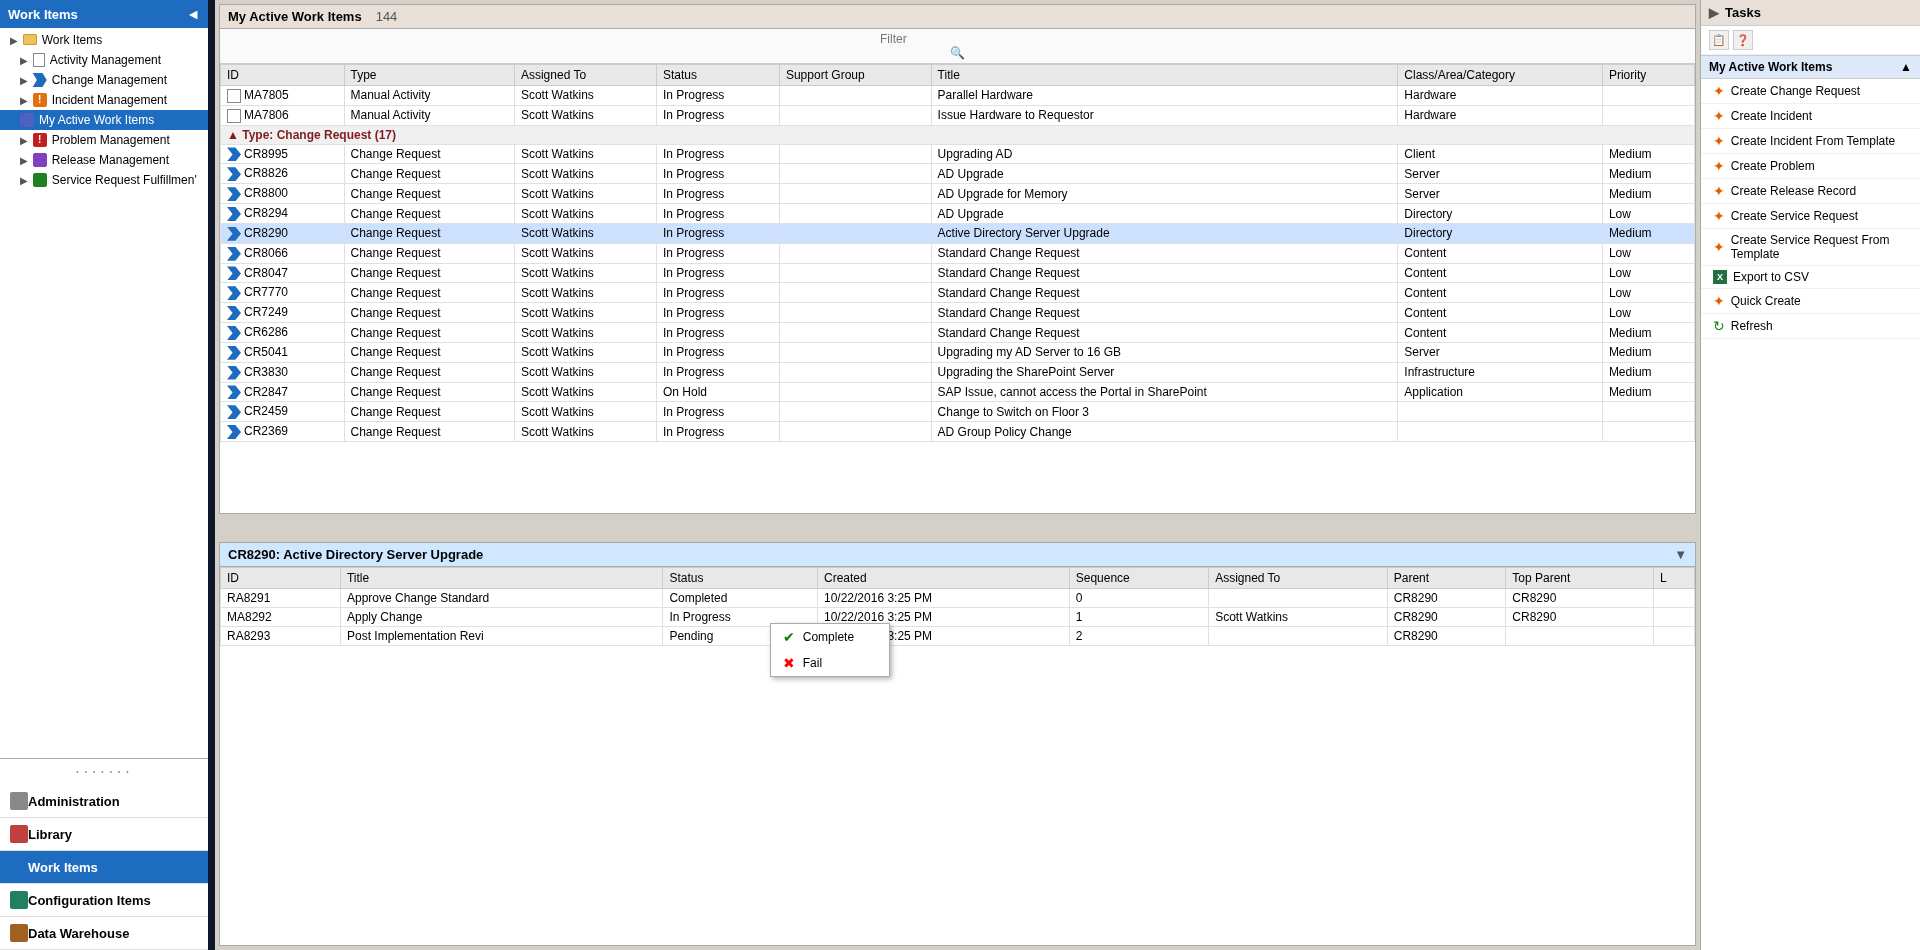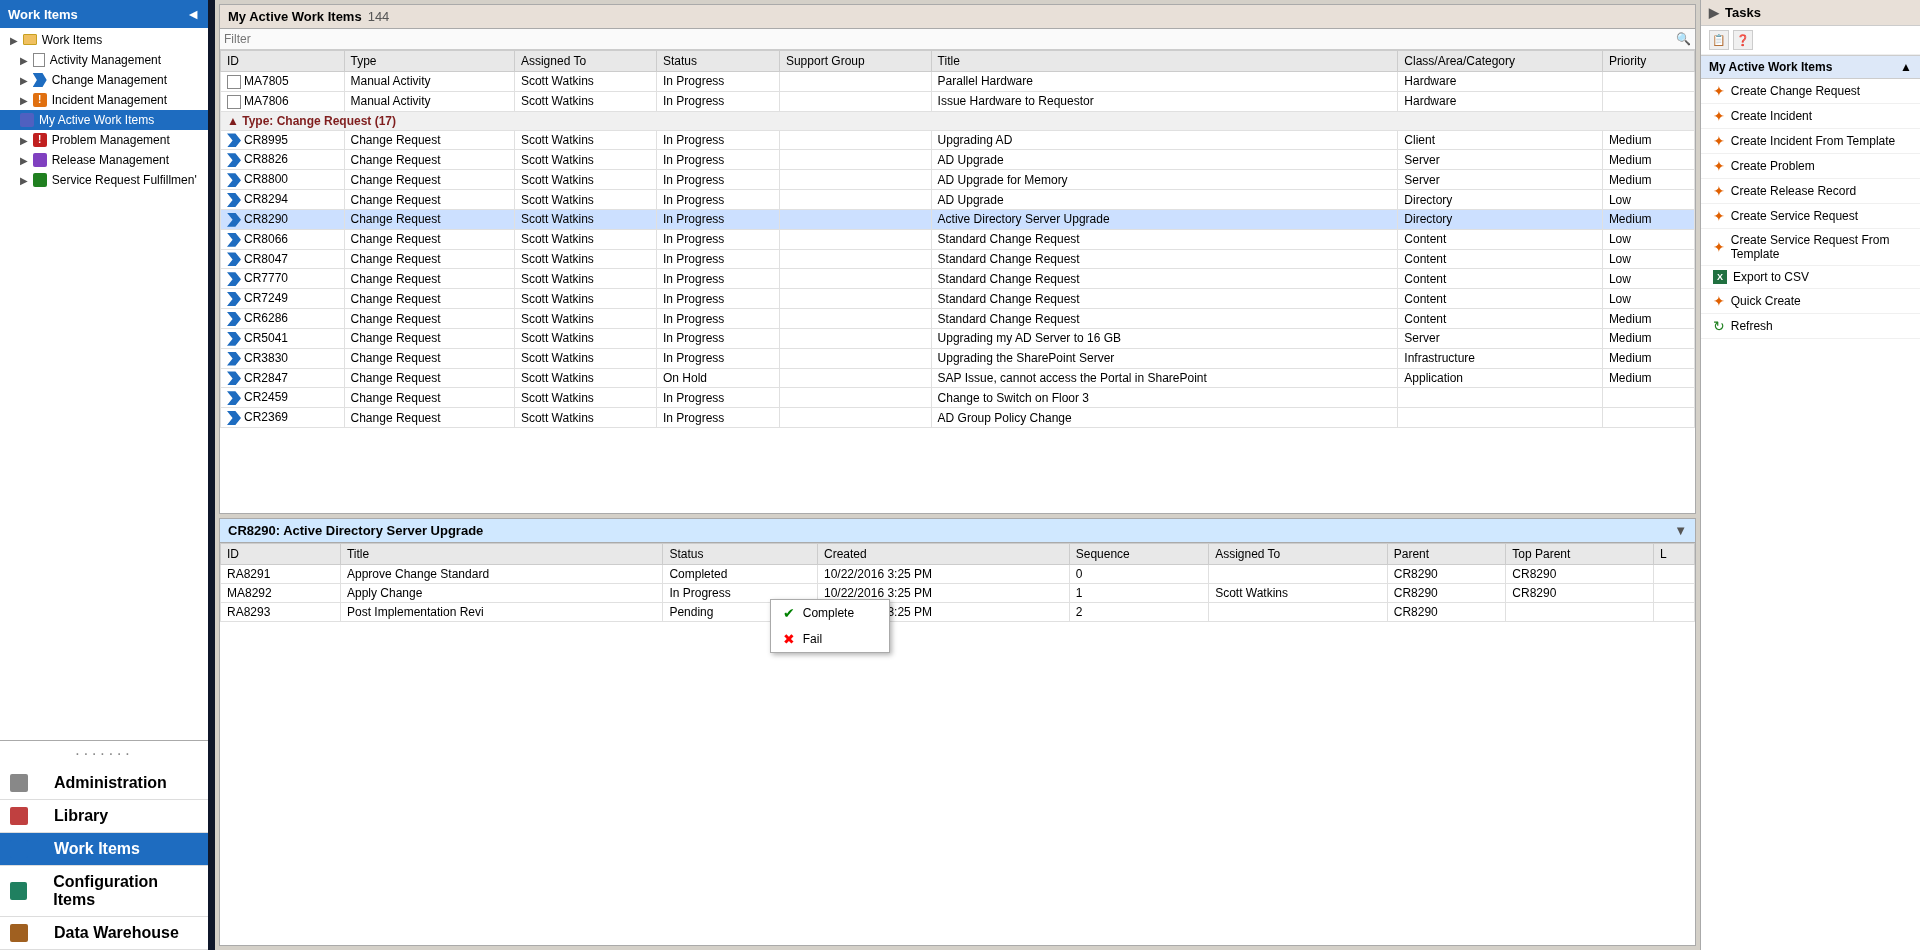--- a/index.html
+++ b/index.html
@@ -54,23 +54,23 @@
     .icon-red-excl { display:inline-block; width:14px; height:14px; background:#c02020; border-radius:2px; color:#fff; text-align:center; line-height:14px; font-size:10px; font-weight:bold; }
     .icon-purple-box { display:inline-block; width:14px; height:14px; background:#6040a0; border-radius:2px; }
 
     .sidebar-bottom {
       border-top: 1px solid #aaa;
     }
     .sidebar-bottom-item {
       padding: 7px 10px;
       display: flex;
       align-items: center;
-      gap: 26px;
+      gap: 0;
       cursor: pointer;
-      font-size: 16px;
+      font-size: 13px;
       font-weight: bold;
       border-bottom: 1px solid #ddd;
     }
     .sidebar-bottom-item.active-bottom { background: #1e6cc0; color: #fff; }
     .sidebar-dots { text-align: center; padding: 4px; color: #888; font-size: 16px; letter-spacing: 3px; }
 
     
     #main-content {
       flex: 1;
       display: flex;
@@ -94,27 +94,29 @@
       padding: 4px 8px;
       font-weight: bold;
       font-size: 13px;
       display: flex;
       align-items: center;
       gap: 6px;
     }
     .panel-header .count-badge {
       font-weight: normal;
       color: #555;
+      margin-left: 8px;
     }
     .filter-row {
       padding: 3px 4px;
       border-bottom: 1px solid #ccc;
       display: flex;
       align-items: center;
       background: #fafafa;
+      flex-direction: column;
     }
     .filter-row input {
       flex: 1;
       border: none;
       outline: none;
       font-size: 12px;
       background: transparent;
     }
     .filter-row .search-icon { color: #888; }
 
@@ -525,21 +527,21 @@
         <td></td>
         <td>AD Group Policy Change</td>
         <td></td>
         <td></td>
       </tr>
           </tbody>
       </table>
     </div>
   </div>
 
-  <div class="panel" style="flex: 1; display:flex; flex-direction:column; position:relative;">
+  <div class="panel" style="flex: 1; display:flex; flex-direction:column; position:relative;margin-top:24px;">
     <div class="detail-panel-header">
       <span>CR8290: Active Directory Server Upgrade</span>
       <span class="down-arrow">▼</span>
     </div>
     <div class="table-container">
       <table class="data-table">
         <thead>
           <tr>
             <th>ID</th>
             <th>Title</th>

